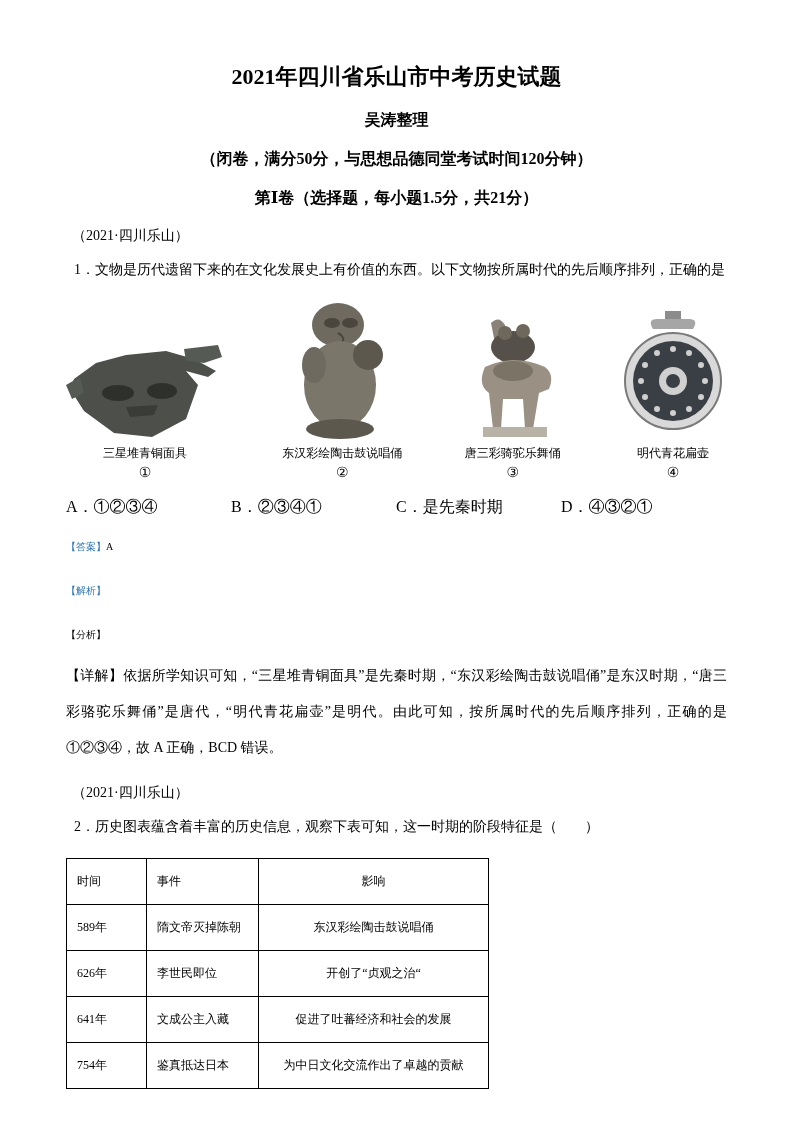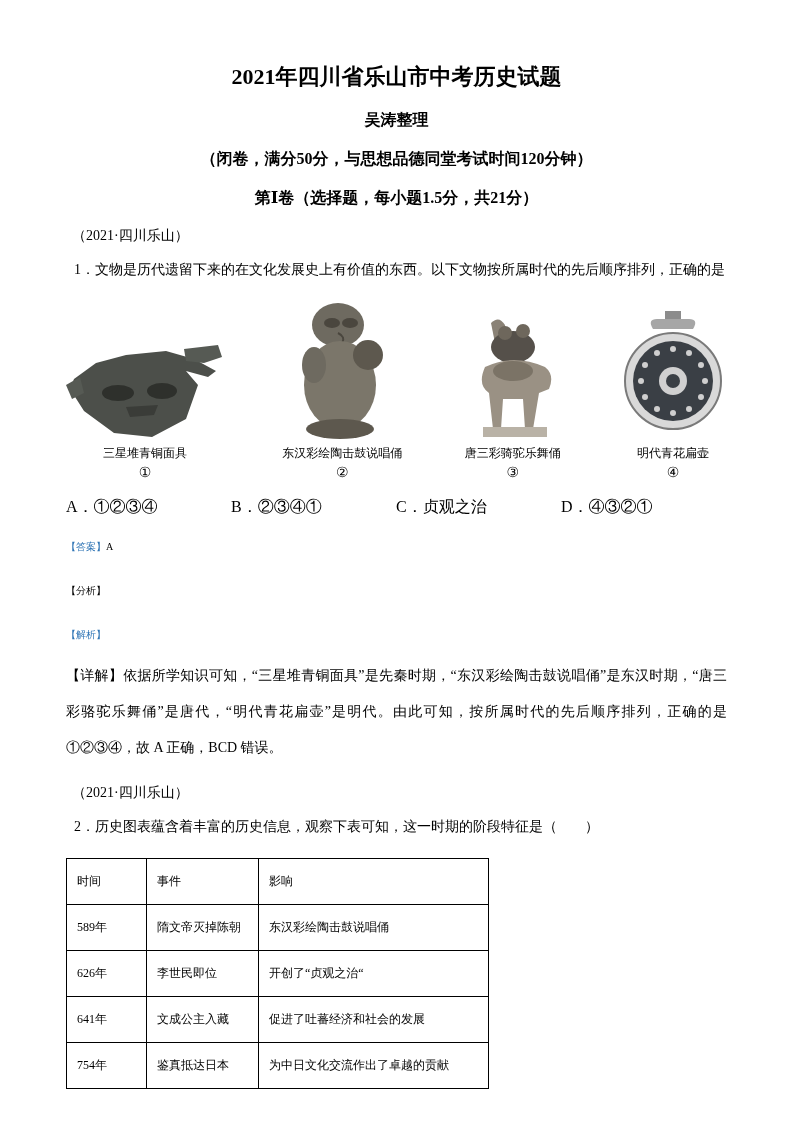--- a/index.html
+++ b/index.html
@@ -34,21 +34,21 @@
     border:1px solid #000;
     font-size:12px;
     height:46px;
     box-sizing:border-box;
     padding:0 10px;
     vertical-align:middle;
     font-family:"Liberation Serif","DejaVu Serif",serif;
   }
   td.c1 { width:80px; }
   td.c2 { width:112px; }
-  td.c3 { width:230px; }
+  td.c3 { width:230px;text-align:center; }
 
   .q2-options { display:grid; grid-template-columns:330px auto; font-size:14px; margin:46px 0 0 0; }
 </style>
 </head>
 <body>
 
 <div class="page">
 
   <div class="doc-title">2021年四川省乐山市中考历史试题</div>
   <div class="center-line">吴涛整理</div>
@@ -136,34 +136,34 @@
       </div>
       <div class="caption">明代青花扁壶</div>
       <div class="fig-num">④</div>
     </div>
 
   </div>
 
   <div class="options-row">
     <span>A．①②③④</span>
     <span>B．②③④①</span>
-    <span>C．贞观之治</span>
+    <span>C．是先秦时期</span>
     <span>D．④③②①</span>
   </div>
 
   <div class="line">
     <span class="blue">【答案】</span><span>A</span>
   </div>
 
   <div class="line">
+    <span class="blue">【解析】</span>
+  </div>
+
+  <div class="line">
     <span>【分析】</span>
-  </div>
-
-  <div class="line">
-    <span class="blue">【解析】</span>
   </div>
 
   <p class="para">
     <span>【详解】</span><span>依据所学知识可知，“三星堆青铜面具”是先秦时期，“东汉彩绘陶击鼓说唱俑”是东汉时期，“唐三彩骆驼乐舞俑”是唐代，“明代青花扁壶”是明代。由此可知，按所属时代的先后顺序排列，正确的是①②③④，故 A 正确，BCD 错误。</span>
   </p>
 
   <div class="source-line" style="margin-top:18px;">（2021·四川乐山）</div>
 
   <div class="q-text">2．历史图表蕴含着丰富的历史信息，观察下表可知，这一时期的阶段特征是（　　）</div>
 

